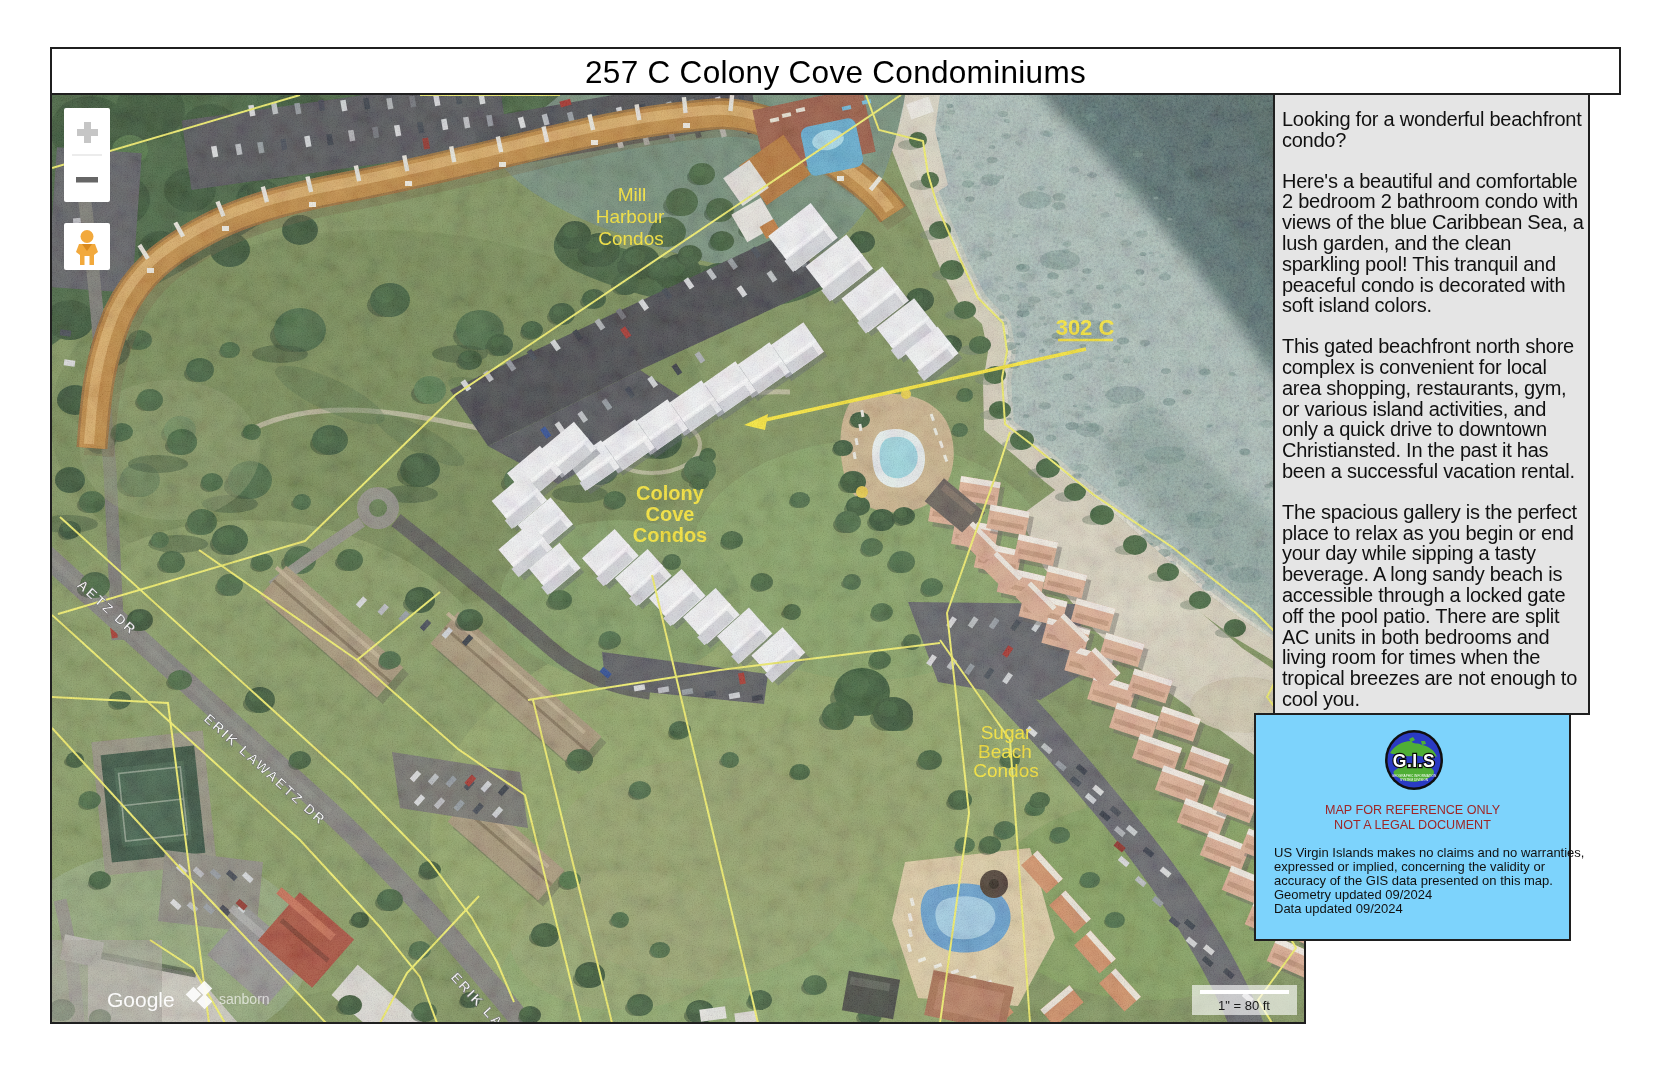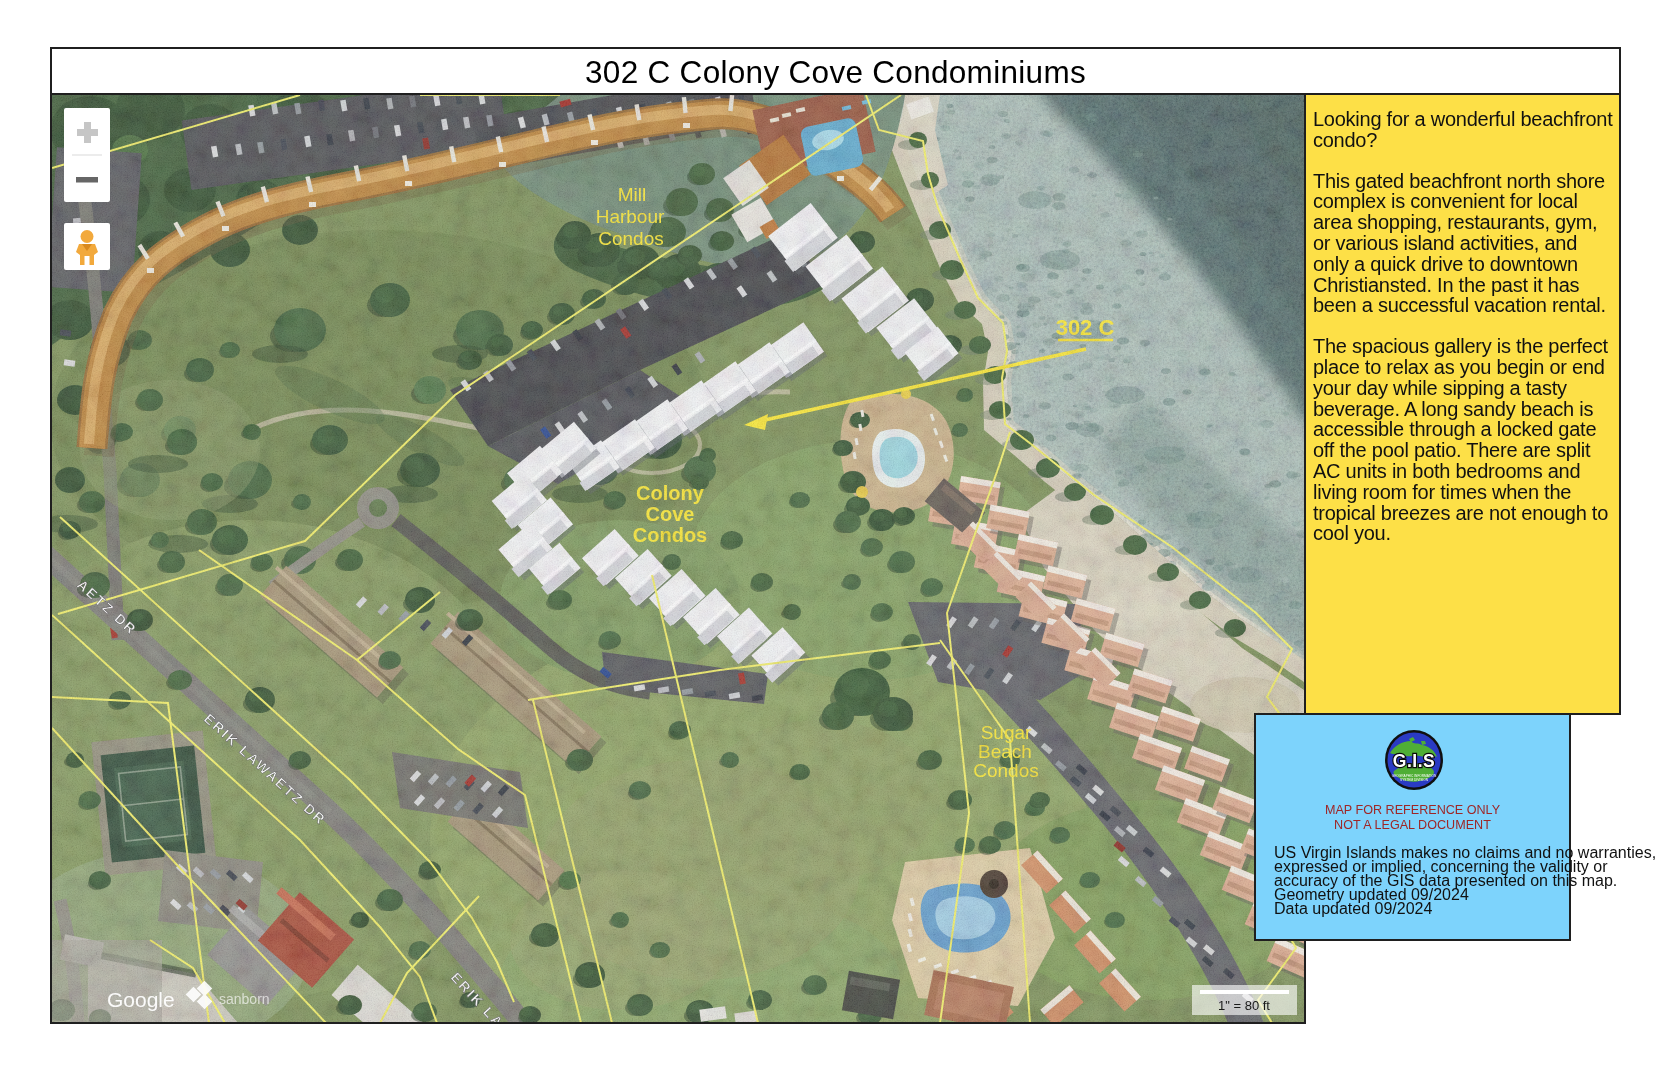--- a/index.html
+++ b/index.html
@@ -1,29 +1,29 @@
 <!DOCTYPE html>
 <html><head>
 <meta charset="utf-8">
 <style>
 html,body{margin:0;padding:0;background:#ffffff;width:1669px;height:1080px;overflow:hidden;font-family:"Liberation Sans",sans-serif}
 .abs{position:absolute}
 #titlebar{left:50px;top:47px;width:1571px;height:48px;border:2px solid #1f1f1f;box-sizing:border-box;background:#fff;text-align:center;font-size:31.5px;color:#000;line-height:46px;letter-spacing:0.3px}
 #mapbox{left:50px;top:93px;width:1256px;height:931px;border:2px solid #1f1f1f;box-sizing:border-box;background:#fff}
-#rp1{left:1304px;top:93px;width:317px;height:622px;border:2px solid #1f1f1f;box-sizing:border-box;background:#fde047}
+#rp1{left:1273px;top:93px;width:317px;height:622px;border:2px solid #1f1f1f;box-sizing:border-box;background:#e5e5e5}
 #rp2{left:1254px;top:713px;width:317px;height:228px;border:2px solid #1f1f1f;box-sizing:border-box;background:#7dd3fc}
 #rp1 .txt{margin:14px 0 0 7px;font-size:20px;line-height:20.8px;color:#111;letter-spacing:-0.25px}
 #rp1 p{margin:0 0 20px 0;white-space:nowrap}
 .redtxt{text-align:center;color:#9e2626;font-size:12.6px;line-height:14.5px;margin-top:13px}
-.distxt{margin:14px 0 0 18px;font-size:16px;line-height:14.1px;color:#111;white-space:nowrap}
+.distxt{margin:14px 0 0 18px;font-size:13px;line-height:14.1px;color:#111;white-space:nowrap}
 </style>
 </head>
 <body>
 
-<div class="abs" id="titlebar">302 C Colony Cove Condominiums</div>
+<div class="abs" id="titlebar">257 C Colony Cove Condominiums</div>
 
 <div class="abs" id="mapbox">
 <svg width="1252" height="927" viewBox="52 95 1252 927" style="display:block">
 
 <rect x="52" y="95" width="1252" height="928" fill="#798e54"></rect>
 
 <ellipse cx="380" cy="420" rx="330" ry="190" fill="#70854c"></ellipse>
 <ellipse cx="250" cy="760" rx="280" ry="240" fill="#81965a"></ellipse>
 <ellipse cx="760" cy="840" rx="330" ry="230" fill="#8ba05f"></ellipse>
 <ellipse cx="870" cy="560" rx="180" ry="120" fill="#819d5d"></ellipse>
@@ -1622,20 +1622,21 @@
 
 <rect x="1192" y="985" width="105" height="30" fill="#ffffff" opacity="0.62"></rect>
 <line x1="1200" y1="992" x2="1289" y2="992" stroke="#ffffff" stroke-width="4"></line>
 <text x="1244" y="1010" text-anchor="middle" font-size="13" fill="#1a1a1a" font-family="Liberation Sans,sans-serif">1" = 80 ft</text>
 </svg>
 </div>
 
 <div class="abs" id="rp1">
 <div class="txt">
 <p>Looking for a wonderful beachfront<br>condo?</p>
+<p>Here's a beautiful and comfortable<br>2 bedroom 2 bathroom condo with<br>views of the blue Caribbean Sea, a<br>lush garden, and the clean<br>sparkling pool! This tranquil and<br>peaceful condo is decorated with<br>soft island colors.</p>
 <p>This gated beachfront north shore<br>complex is convenient for local<br>area shopping, restaurants, gym,<br>or various island activities, and<br>only a quick drive to downtown<br>Christiansted. In the past it has<br>been a successful vacation rental.</p>
 <p>The spacious gallery is the perfect<br>place to relax as you begin or end<br>your day while sipping a tasty<br>beverage. A long sandy beach is<br>accessible through a locked gate<br>off the pool patio. There are split<br>AC units in both bedrooms and<br>living room for times when the<br>tropical breezes are not enough to<br>cool you.</p>
 </div>
 </div>
 
 <div class="abs" id="rp2">
 
 <div class="abs" style="left:128px;top:14px;width:60px;height:62px">
 <svg width="60" height="62" viewBox="0 0 60 62">
 <ellipse cx="30" cy="31" rx="29" ry="30" fill="#101010"></ellipse>

